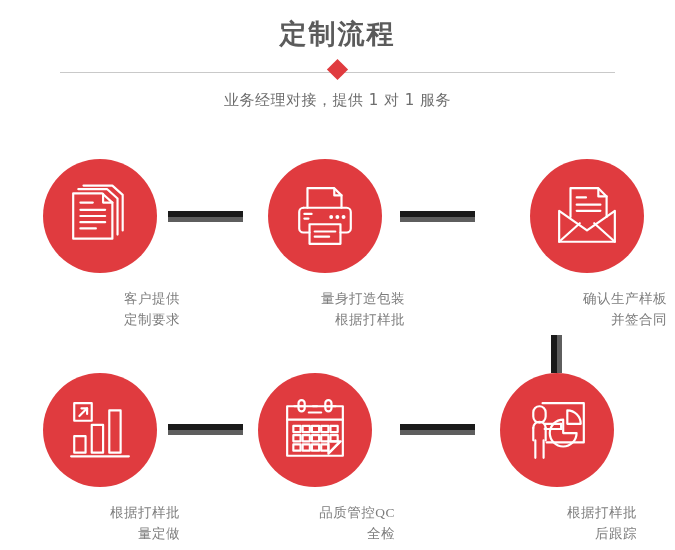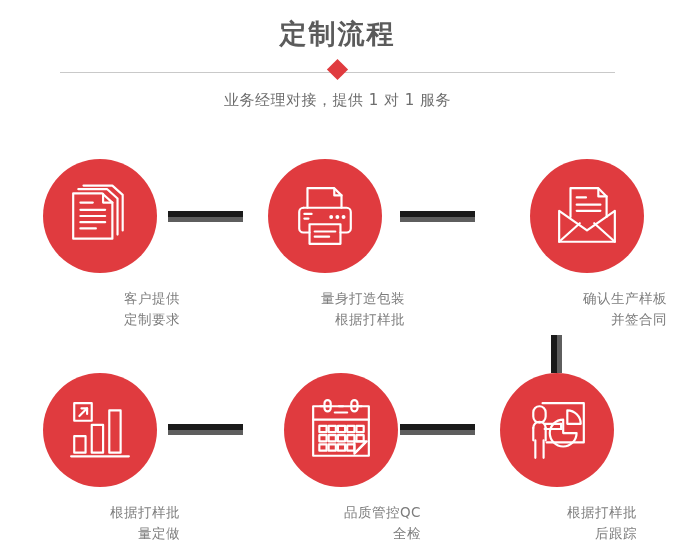--- a/index.html
+++ b/index.html
@@ -236,21 +236,21 @@
       <rect x="7" y="38" width="11" height="16"></rect>
       <rect x="24" y="27" width="11" height="27"></rect>
       <rect x="41" y="13" width="11" height="41"></rect>
       <line x1="4" y1="57.5" x2="60" y2="57.5"></line>
     </svg>
   </div>
   <div class="step-label">根据打样批
 量定做</div>
 </div>
 
-<div class="step" style="left:341px; top:373px;">
+<div class="step" style="left:315px; top:373px;font-family:Liberation Serif, serif;">
   <div class="circle">
     <svg viewBox="0 0 64 64" fill="none" stroke="#ffffff" stroke-width="2.1" stroke-linecap="round" stroke-linejoin="round">
       <rect x="5" y="9" width="54" height="48"></rect>
       <line x1="5" y1="22" x2="59" y2="22"></line>
       <line x1="12" y1="9" x2="22" y2="9"></line>
       <line x1="30" y1="9" x2="34" y2="9"></line>
       <line x1="42" y1="9" x2="52" y2="9"></line>
       <rect x="16" y="3" width="6" height="11" rx="3"></rect>
       <rect x="42" y="3" width="6" height="11" rx="3"></rect>
       <line x1="26" y1="15" x2="38" y2="15"></line>

